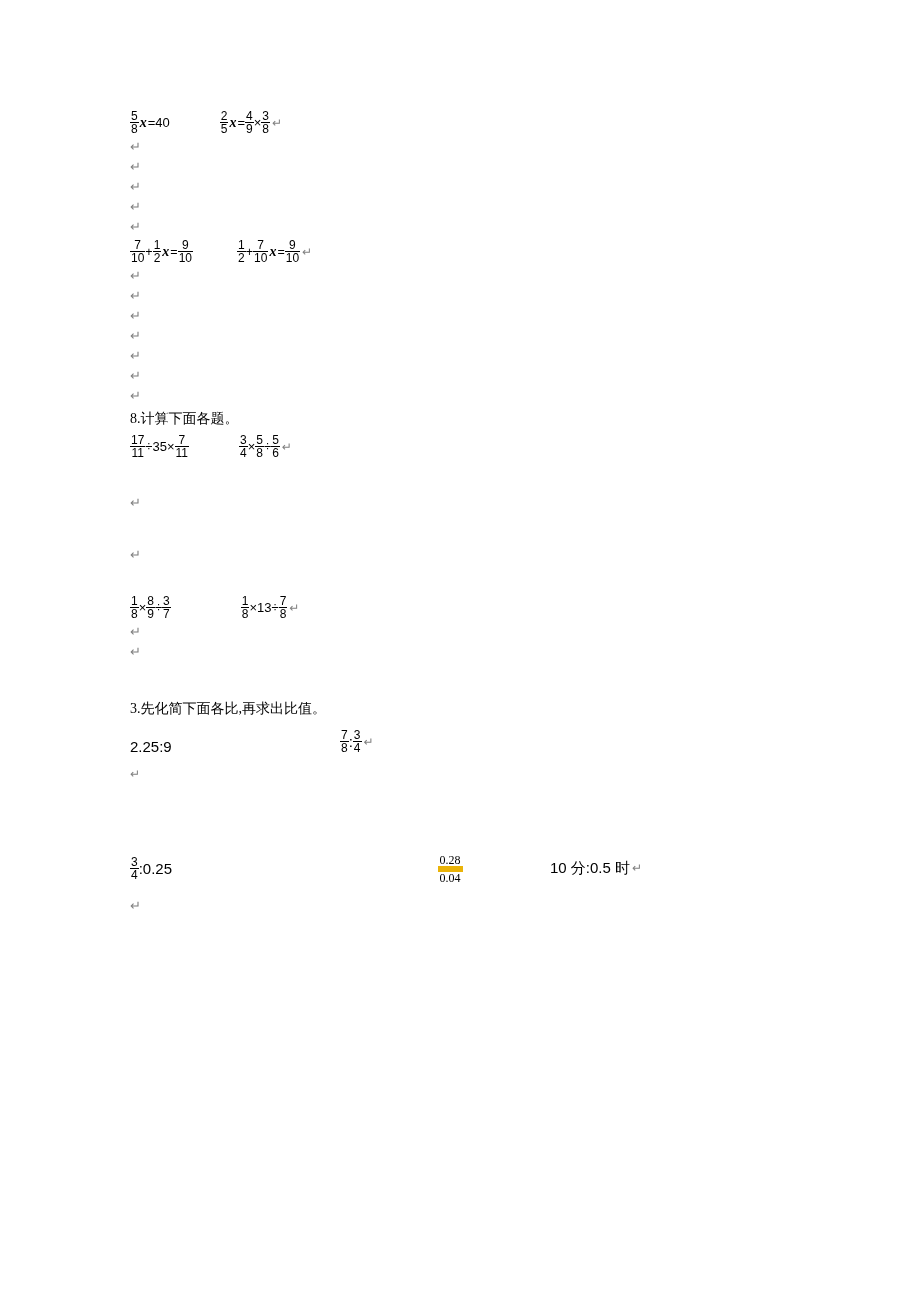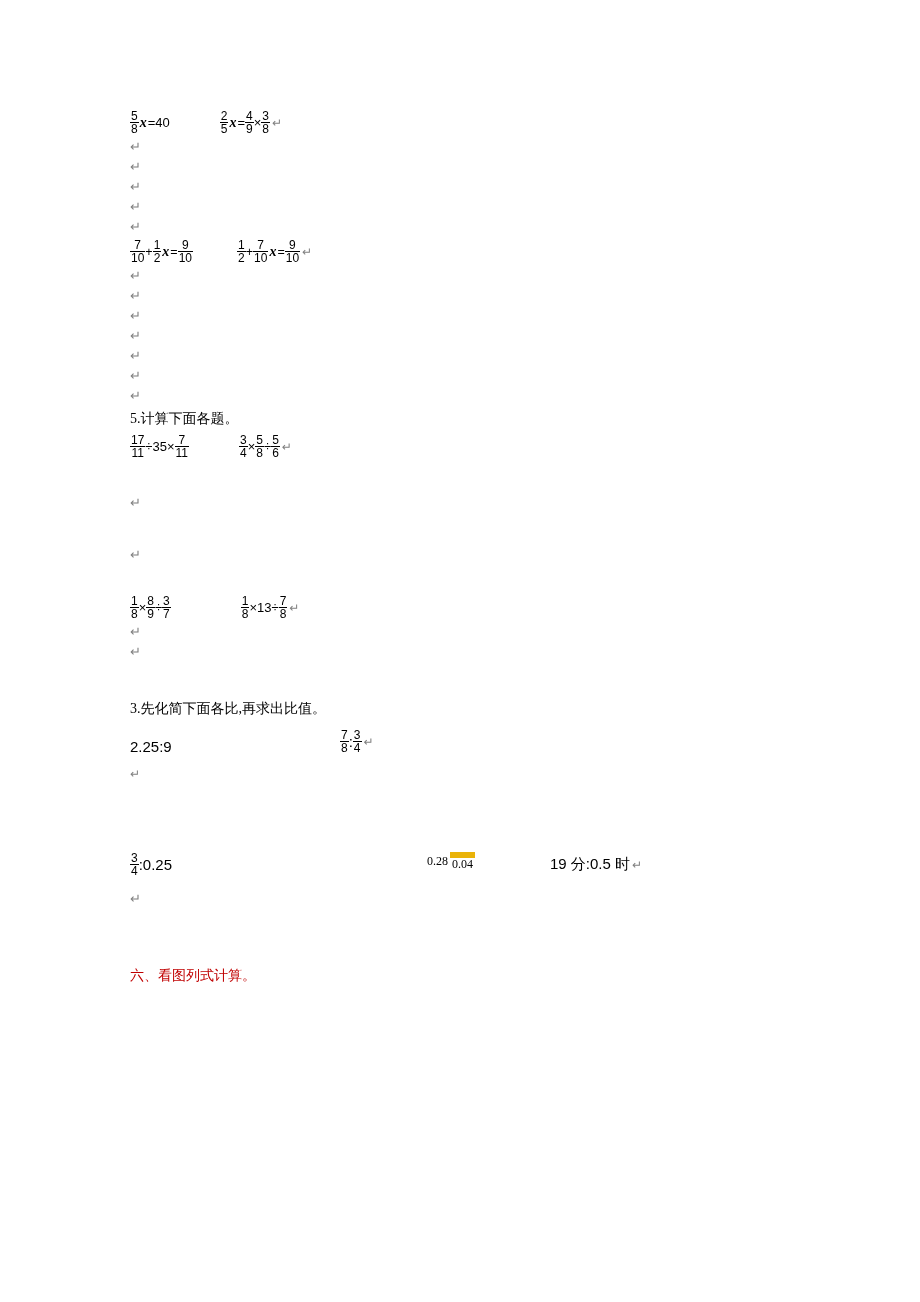--- a/index.html
+++ b/index.html
@@ -94,21 +94,21 @@
     font-family: Arial, sans-serif;
     font-size: 15px;
   }
   .small-pmark {
     color: #808080;
     font-size: 12px;
     margin-left: 2px;
   }
   .thinfrac {
     display: inline-flex;
-    flex-direction: row;
+    flex-direction: column;
     align-items: center;
     line-height: 1;
     font-size: 12px;
   }
   .thinfrac .num { padding: 0 2px; }
   .thinfrac .den { border-top: 6px solid #eab308; padding: 0 2px; }
   .spacer-sm { height: 28px; }
 </style>
 </head>
 <body>
@@ -189,21 +189,21 @@
   </div>
 
   <div class="pmark">↵</div>
   <div class="pmark">↵</div>
   <div class="pmark">↵</div>
   <div class="pmark">↵</div>
   <div class="pmark">↵</div>
   <div class="pmark">↵</div>
   <div class="pmark">↵</div>
 
-  <div class="heading">5.计算下面各题。</div>
+  <div class="heading">8.计算下面各题。</div>
 
   <div class="eq-row wide">
     <div class="eq">
       <span class="frac">
           <span class="num">17</span>
           <span class="den">11</span>
         </span>
       <span>÷35×</span>
       <span class="frac">
           <span class="num">7</span>
@@ -299,22 +299,21 @@
         </span>
       <span>:0.25</span>
     </div>
     <div class="c2">
       <span class="thinfrac">
         <span class="num">0.28</span>
         <span class="den">0.04</span>
       </span>
     </div>
     <div class="c3 ratio-item">
-      <span>19 分:0.5 时</span>
+      <span>10 分:0.5 时</span>
       <span class="small-pmark">↵</span>
     </div>
   </div>
 
   <div class="pmark" style="margin-top:14px;">↵</div>
 
-  <div class="heading red">六、看图列式计算。</div>
 
 </div>
 
 </body></html>

